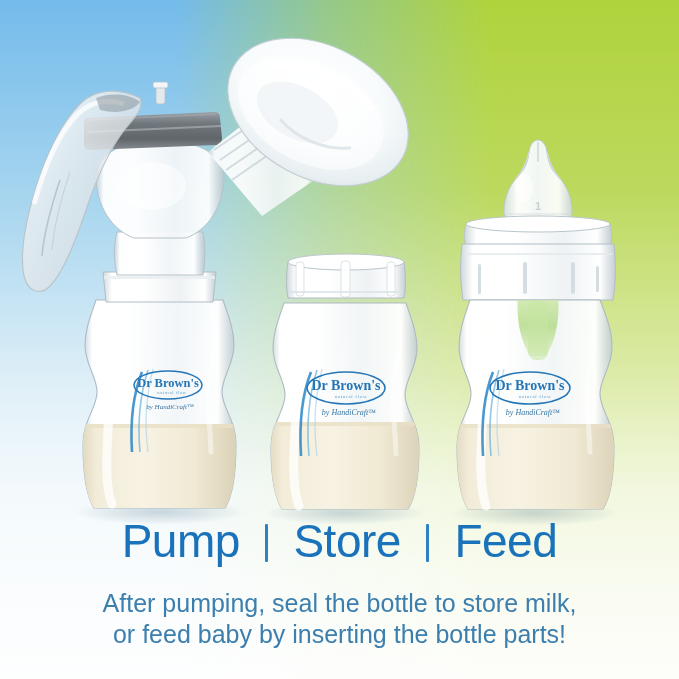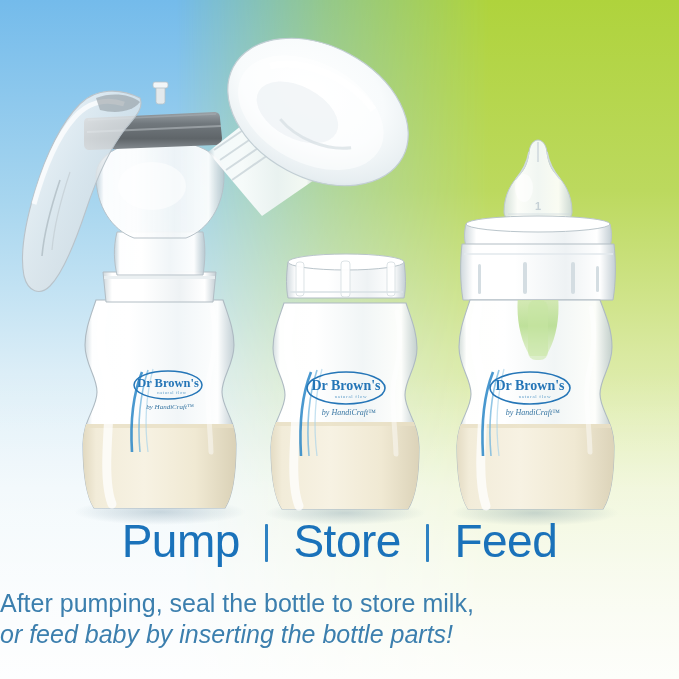--- a/index.html
+++ b/index.html
@@ -46,27 +46,28 @@
   .headline .sep{
     display:inline-block;
     width:3px;height:38px;
     background:#2f82c2;
     margin:0 13px;
     vertical-align:-5px;
     border-radius:1px;
   }
   .subline{
     position:absolute;left:0;right:0;
+    text-align:center;
     font-size:25px;line-height:31px;
     color:#3c7fae;
     font-weight:300;
     white-space:nowrap;
   }
   .sub1{top:588px;}
-  .sub2{top:619px;font-style:italic;}
+  .sub2{top:619px;}
 </style>
 </head>
 <body>
 
 <div class="stage">
 
   <div class="bg-base"></div>
   <div class="bg-green"></div>
   <div class="bg-wash"></div>
 

